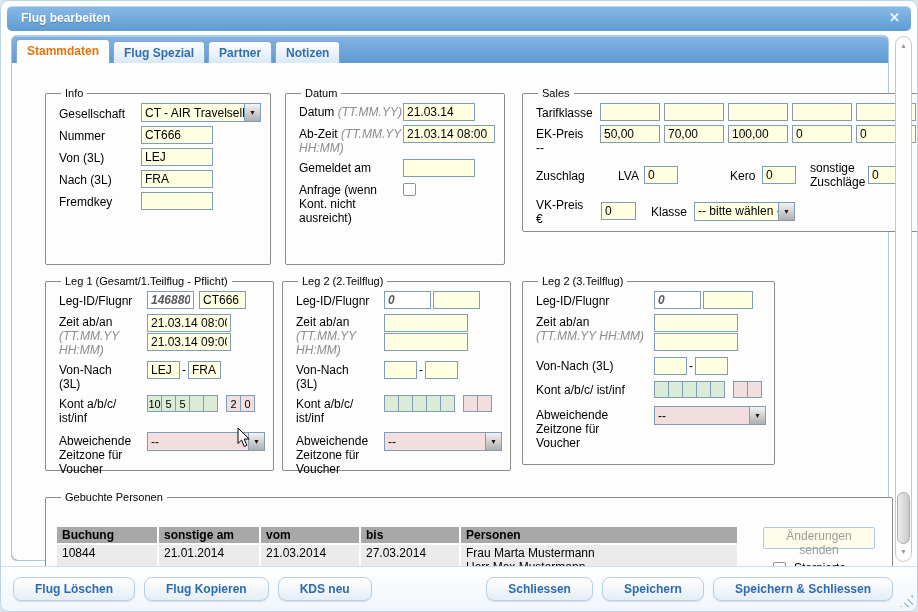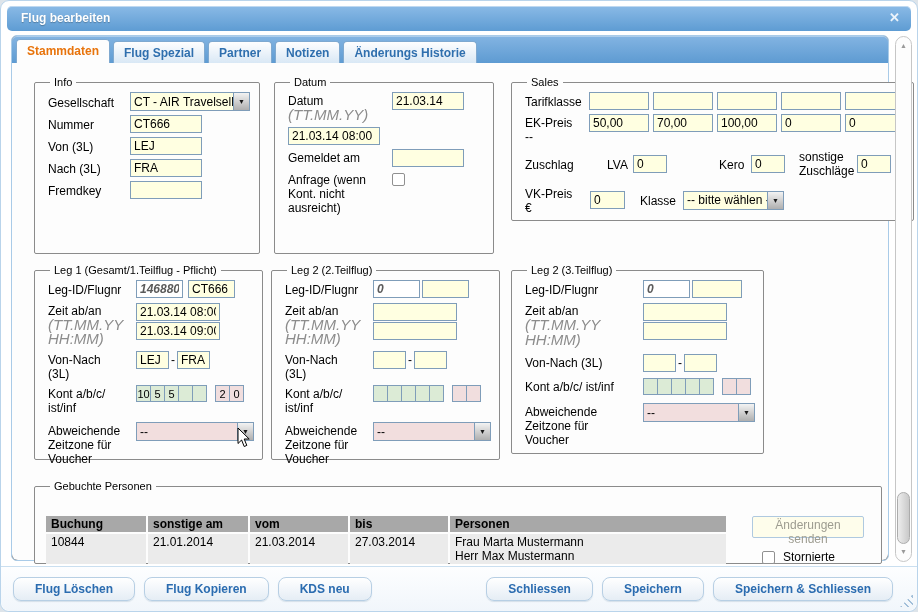--- a/index.html
+++ b/index.html
@@ -32,35 +32,35 @@
   .tabstrip { position:relative; height:27px; background:linear-gradient(#83B4E2,#5E9BD2);
               border-radius:5px 5px 0 0; box-shadow: inset 0 1px 0 rgba(255,255,255,.35); }
   .tabs { position:absolute; left:4px; bottom:0; display:flex; gap:3px; align-items:flex-end; }
   .tab { border:1px solid #7FA9D0; border-bottom:none; border-radius:4px 4px 0 0;
          padding:4px 10px 3px; font-size:12px; font-weight:bold; color:#2F6FAE;
          background:linear-gradient(#FEFEFF,#D9E8F5); cursor:pointer; white-space:nowrap; }
   .tab.active { background:#FDFDFD; color:#E8740C; padding-bottom:5px; }
   .content { position:relative; height:497px; background:#FDFDFD; border-radius:0 0 6px 6px; }
 
   
-  fieldset.fs { position:absolute; border:1px solid #8B8B8B; border-radius:2px; margin:5px;
+  fieldset.fs { position:absolute; border:1px solid #8B8B8B; border-radius:2px; margin:16px;
                 padding:4px 8px 4px 13px; background:#FDFDFD; }
   fieldset.fs legend { font-size:11px; color:#000; padding:0 4px; margin-left:2px; }
   .fs-info     { left:17px;  top:8px;   width:226px; height:178px; }
   .fs-datum    { left:257px; top:8px;   width:220px; height:178px; }
   .fs-sales    { left:494px; top:8px;   width:372px; height:145px; }
   .fs-leg1     { left:17px;  top:196px; width:226px; height:196px; }
   .fs-leg2     { left:254px; top:196px; width:224px; height:196px; }
   .fs-leg3     { left:494px; top:196px; width:250px; height:190px; }
   .fs-personen { left:17px;  top:412px; width:848px; height:84px; padding:0; }
 
   .row { display:flex; align-items:flex-start; margin-bottom:4px; }
   .row.c { align-items:center; }
   .lbl { font-size:12px; color:#000; flex:0 0 auto; line-height:14px; padding-top:2px; }
-  .hint { font-style:italic; color:#8C8C8C; font-size:15px; }
+  .hint { font-style:italic; color:#8C8C8C; font-size:12px; }
   .lw82 { width:82px; } .lw104 { width:104px; } .lw64 { width:64px; }
   .lw88 { width:88px; } .lw118 { width:118px; }
   .wrap62 { display:inline-block; max-width:62px; }
   .wrap70 { display:inline-block; max-width:70px; }
 
   input.fld { height:18px; border:1px solid #7F9DB9; background:#FFFFE1; color:#000;
               font:12px "Liberation Sans",sans-serif; padding:0 3px; }
   input.fld.wbg { background:#FFFFFF;font-weight:bold; }
   input.fld.ital { font-style:italic; color:#5A5A5A; }
   .w120{width:120px;} .w92{width:92px;} .w84{width:84px;} .w72{width:72px;}
@@ -125,21 +125,20 @@
     <span class="close">✕</span>
   </div>
 
   <div class="tabwrap">
     <div class="tabstrip">
       <div class="tabs">
         <div class="tab active">Stammdaten</div>
         <div class="tab">Flug Spezial</div>
         <div class="tab">Partner</div>
         <div class="tab">Notizen</div>
-        <div class="tab">Änderungs Historie</div>
       </div>
     </div>
 
     <div class="content">
 
       <fieldset class="fs fs-info">
         <legend>Info</legend>
         <div class="row c">
           <span class="lbl lw82">Gesellschaft</span>
           <div class="sel w120">
@@ -165,20 +164,21 @@
         </div>
       </fieldset>
 
       <fieldset class="fs fs-datum">
         <legend>Datum</legend>
         <div class="row">
           <span class="lbl lw104"><span>Datum</span> <span class="hint">(TT.MM.YY)</span></span>
           <input class="fld w72" value="21.03.14" style="">
         </div>
         <div class="row">
+          <span class="lbl lw104"><span>Ab-Zeit</span> <span class="hint">(TT.MM.YY HH:MM)</span></span>
           <input class="fld w92" value="21.03.14 08:00" style="">
         </div>
         <div class="row">
           <span class="lbl lw104">Gemeldet am</span>
           <input class="fld w72" value="" style="">
         </div>
         <div class="row">
           <span class="lbl lw104">Anfrage (wenn Kont. nicht ausreicht)</span>
           <span class="cb"></span>
         </div>

